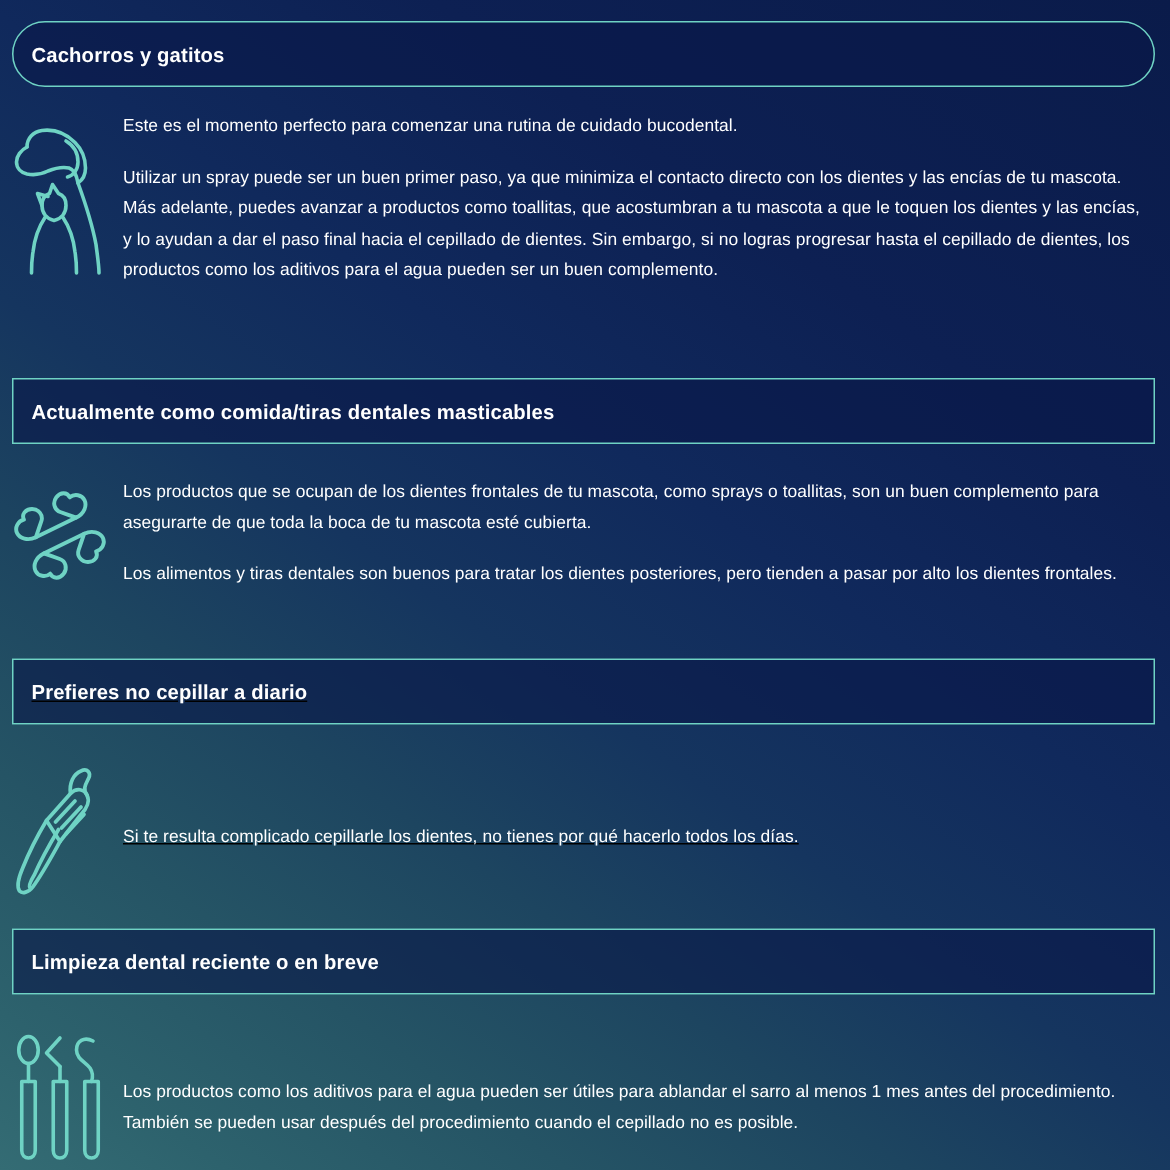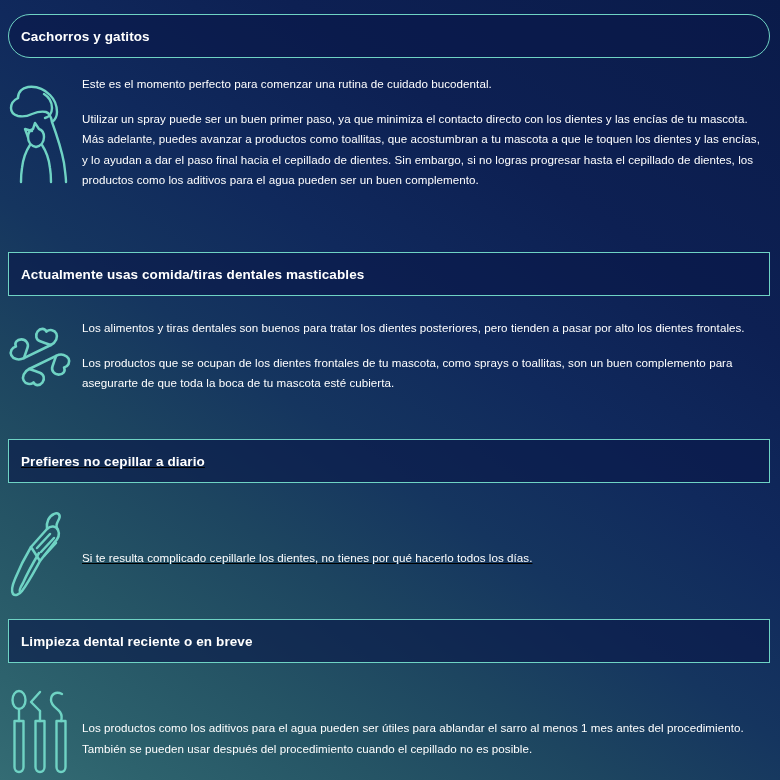--- a/index.html
+++ b/index.html
@@ -144,21 +144,21 @@
       </div>
       <div class="paras">
         <p>Este es el momento perfecto para comenzar una rutina de cuidado bucodental.</p>
         <p>Utilizar un spray puede ser un buen primer paso, ya que minimiza el contacto directo con los dientes y las encías de tu mascota. Más adelante, puedes avanzar a productos como toallitas, que acostumbran a tu mascota a que le toquen los dientes y las encías, y lo ayudan a dar el paso final hacia el cepillado de dientes. Sin embargo, si no logras progresar hasta el cepillado de dientes, los productos como los aditivos para el agua pueden ser un buen complemento.</p>
       </div>
     </div>
   </div>
 
   <div class="section" id="sec-1">
     <div class="section-header">
-      <span class="title">Actualmente usas comida/tiras dentales masticables</span>
+      <span class="title">Actualmente como comida/tiras dentales masticables</span>
     </div>
     <div class="section-body">
       <div class="icon-slot">
         <svg width="68" height="62" viewBox="0 0 68 62" fill="none">
           <g transform="rotate(-26 34 31)">
 
             <path d="M19 25 L49 25 M19 37 L49 37" stroke="#6fd3c4" stroke-width="2.6" stroke-linecap="round"></path>
 
             <path d="M19 25 C13 25, 9 21, 9 17 C9 13, 13 10, 17 11
                      C17 7, 21 5, 25 7 C29 9, 30 14, 27 17
@@ -170,22 +170,22 @@
             <path d="M49 25 C55 25, 59 21, 59 17 C59 13, 55 10, 51 11
                      C51 7, 47 5, 43 7 C39 9, 38 14, 41 17
                      C44 20, 46 22, 49 25 Z" stroke="#6fd3c4" stroke-width="2.6" stroke-linejoin="round" stroke-linecap="round"></path>
             <path d="M49 37 C55 37, 59 41, 59 45 C59 49, 55 52, 51 51
                      C51 55, 47 57, 43 55 C39 53, 38 48, 41 45
                      C44 42, 46 40, 49 37 Z" stroke="#6fd3c4" stroke-width="2.6" stroke-linejoin="round" stroke-linecap="round"></path>
           </g>
         </svg>
       </div>
       <div class="paras">
+        <p>Los productos que se ocupan de los dientes frontales de tu mascota, como sprays o toallitas, son un buen complemento para asegurarte de que toda la boca de tu mascota esté cubierta.</p>
         <p>Los alimentos y tiras dentales son buenos para tratar los dientes posteriores, pero tienden a pasar por alto los dientes frontales.</p>
-        <p>Los productos que se ocupan de los dientes frontales de tu mascota, como sprays o toallitas, son un buen complemento para asegurarte de que toda la boca de tu mascota esté cubierta.</p>
       </div>
     </div>
   </div>
 
   <div class="section" id="sec-2">
     <div class="section-header">
       <span class="title">Prefieres no cepillar a diario</span>
     </div>
     <div class="section-body">
       <div class="icon-slot">

